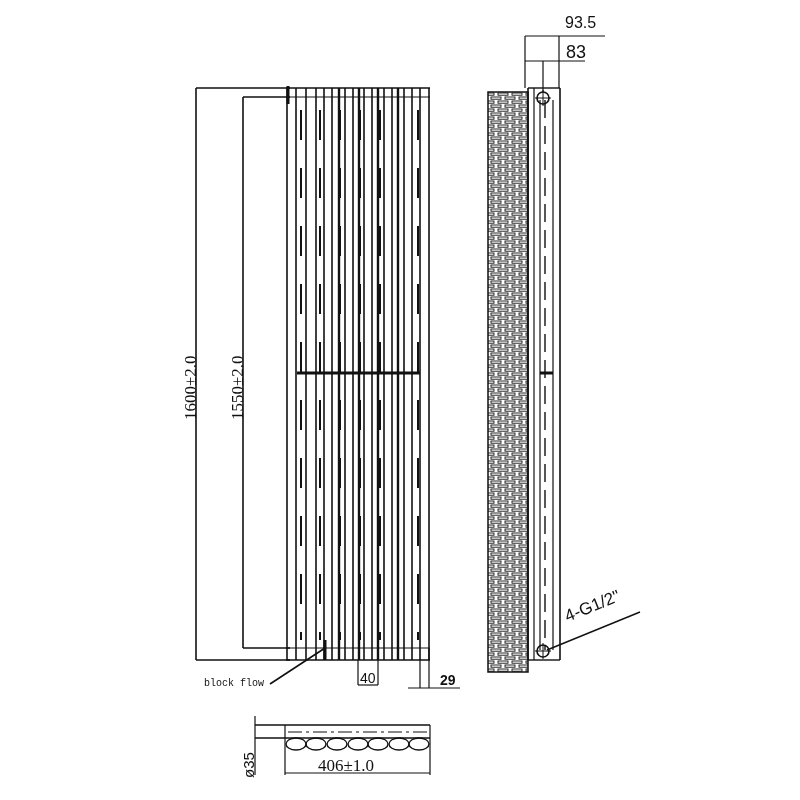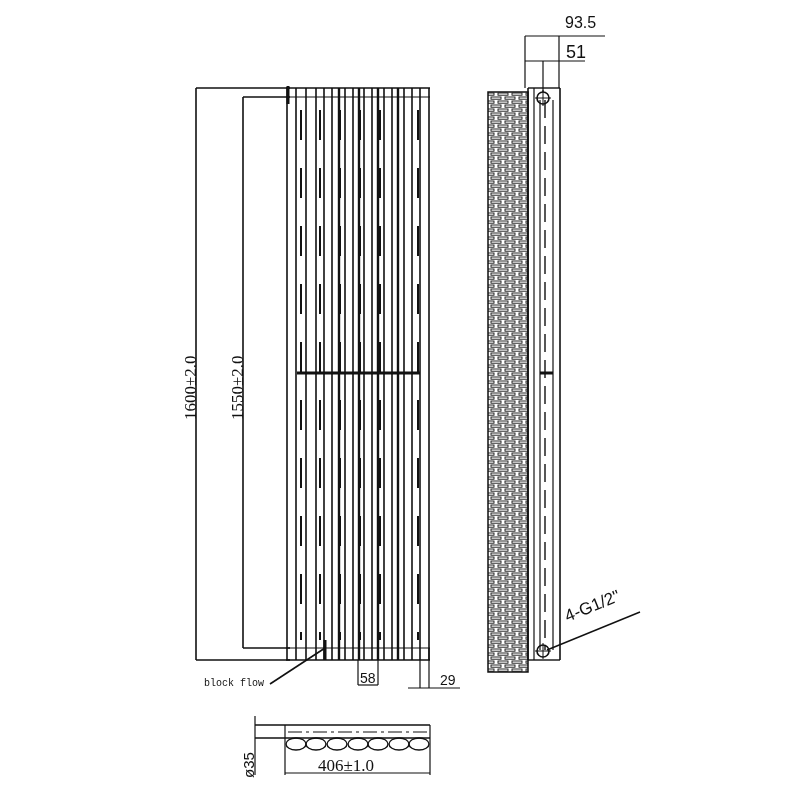--- a/index.html
+++ b/index.html
@@ -149,22 +149,22 @@
       <ellipse cx="378" cy="744" rx="10" ry="6"></ellipse>
       <ellipse cx="399" cy="744" rx="10" ry="6"></ellipse>
       <ellipse cx="419" cy="744" rx="10" ry="6"></ellipse>
     </g>
     <line x1="285" y1="773" x2="430" y2="773" stroke-width="1.2"></line>
   </g>
 </svg>
 
 <div class="lbl serif vert" style="left:181px; top:420px; font-size:17px;">1600±2.0</div>
 <div class="lbl serif vert" style="left:228px; top:420px; font-size:17px;">1550±2.0</div>
-<div class="lbl sans" style="left:360px; top:670px; font-size:14px;">58</div>
-<div class="lbl sans" style="left:440px; top:672px; font-size:14px; font-weight:normal;">29</div>
+<div class="lbl sans" style="left:360px; top:670px; font-size:14px;">40</div>
+<div class="lbl sans" style="left:440px; top:672px; font-size:14px; font-weight:bold;">29</div>
 <div class="lbl mono" style="left:204px; top:678px; font-size:10px;">block flow</div>
 
 <div class="lbl sans" style="left:565px; top:14px; font-size:16px;">93.5</div>
-<div class="lbl sans" style="left:566px; top:42px; font-size:18px;">51</div>
+<div class="lbl sans" style="left:566px; top:42px; font-size:18px;">83</div>
 <div class="lbl sans" style="left:562px; top:608px; font-size:17px; transform-origin:left top; transform:rotate(-22deg);">4-G1/2"</div>
 
 <div class="lbl sans vert" style="left:240px; top:778px; font-size:15px;">ø35</div>
 <div class="lbl serif" style="left:318px; top:756px; font-size:17px;text-align:right;">406±1.0</div>
 
 </body></html>

